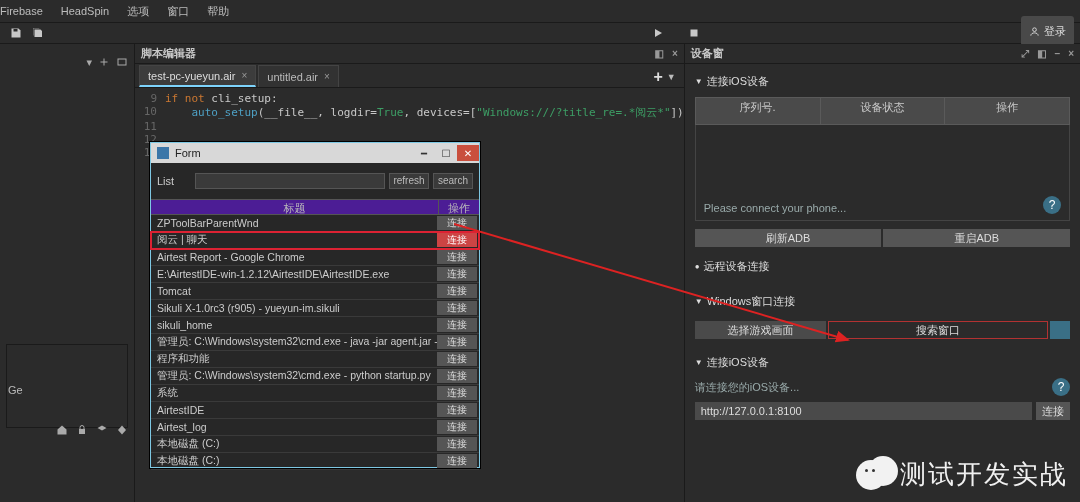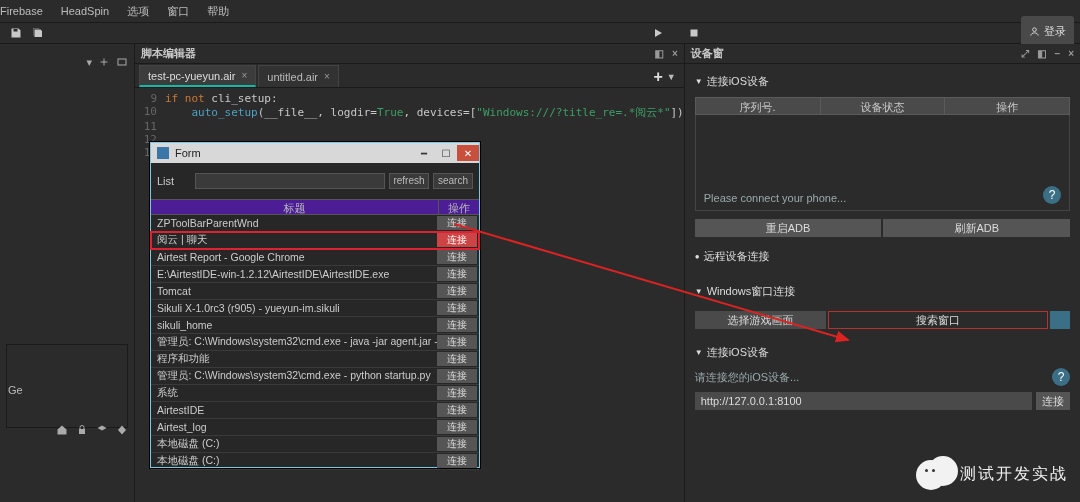--- a/index.html
+++ b/index.html
@@ -89,21 +89,21 @@
   .tabstrip {
     height: 24px; background:#2b2b2b; display:flex; align-items:flex-end; padding-left:4px;
     border-bottom: 1px solid #1a1a1a; position:relative;
   }
   .tab {
     height: 22px; padding: 0 8px; display:flex; align-items:center; gap:6px;
     background:#323232; color:#bbb; font-size:11px;
     border-top:1px solid #444; border-left:1px solid #444; border-right:1px solid #444;
     margin-right:2px;
   }
-  .tab.active { background:#3c3c3c; color:#ddd; border-bottom:2px solid #14b8a6;}
+  .tab.active { background:#3c3c3c; color:#ddd; border-bottom:2px solid #7dd3fc;}
   .tab .close-x { color:#999; font-size:10px; }
   .plus-chev { position:absolute; right:8px; top:4px; display:flex; gap:4px; color:#ddd; }
   .plus { font-size:16px; font-weight:700;}
   .chev { font-size:9px; margin-top:4px; color:#bbb;}
 
   .code {
     padding: 4px 0 0 0;
     font-family: Consolas, monospace; font-size:11px;
     background:#2b2b2b;
     white-space: pre;
@@ -123,21 +123,21 @@
     background: #2b2b2b;
   }
   
   .sect { padding: 6px 10px; }
   .sect-head {
     padding: 4px 0; display:flex; align-items:center; gap:4px;
     color:#ddd; font-size:11px;
   }
   .tri { font-size:8px; }
   .tbl-head {
-    display:flex; height:18px; background:#4a4a4a; margin-top:4px;
+    display:flex; height:28px; background:#4a4a4a; margin-top:4px;
     border:1px solid #5a5a5a;
   }
   .tbl-head div {
     flex:1; text-align:center; color:#ccc; font-size:11px; line-height:18px;
     border-right:1px solid #5a5a5a;
   }
   .tbl-head div:last-child { border-right:none; }
   .tbl-body { height: 96px; background:#2b2b2b; border:1px solid #444; border-top:none;
     display:flex; align-items:flex-end; padding:6px 8px; color:#9aa;}
   .help-badge {
@@ -216,21 +216,21 @@
   .watermark {
     position:absolute; right:12px; bottom:10px;
     display:flex; align-items:center; gap:8px;
   }
   .wm-icon { width:36px;height:36px; position:relative; }
   .wm-icon .bubble { width:30px;height:30px;border-radius:50%;background:#f2f2f2;position:absolute; }
   .wm-icon .b1{left:0;top:4px;}
   .wm-icon .b2{left:12px;top:0;}
   .wm-eyes{position:absolute;left:9px;top:13px;display:flex;gap:4px;}
   .wm-eyes span{width:3px;height:3px;background:#333;border-radius:50%;display:block;}
-  .wm-text { color:#f0f0f0; font-size:16px; letter-spacing:2px; font-weight:500;}
+  .wm-text { color:#f0f0f0; font-size:26px; letter-spacing:2px; font-weight:500;}
 </style>
 </head>
 <body>
 
 <div class="menubar">
   <span>Firebase</span>
   <span>HeadSpin</span>
   <span>选项</span>
   <span>窗口</span>
   <span>帮助</span>
@@ -336,22 +336,22 @@
       <div class="tbl-head">
         <div>序列号.</div>
         <div>设备状态</div>
         <div>操作</div>
       </div>
       <div class="tbl-body">
         <span style="flex:1">Please connect your phone...</span>
         <span class="help-badge">?</span>
       </div>
       <div class="btn-row">
+        <div class="btn">刷新ADB</div>
         <div class="btn">重启ADB</div>
-        <div class="btn">刷新ADB</div>
       </div>
     </div>
 
     <div class="sect" style="padding-top:2px">
       <div class="sect-head">
         <span class="tri">●</span>
         <span>远程设备连接</span>
       </div>
     </div>
 

